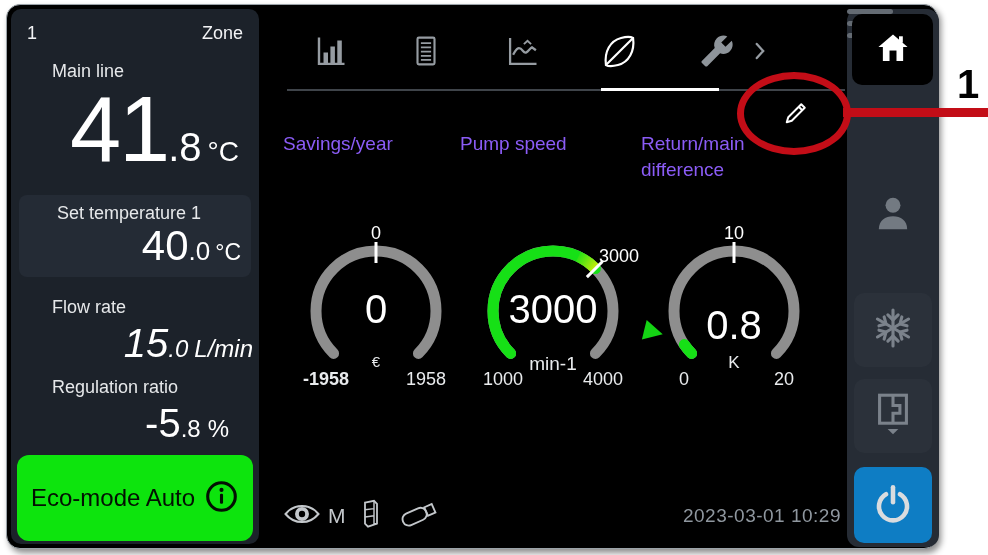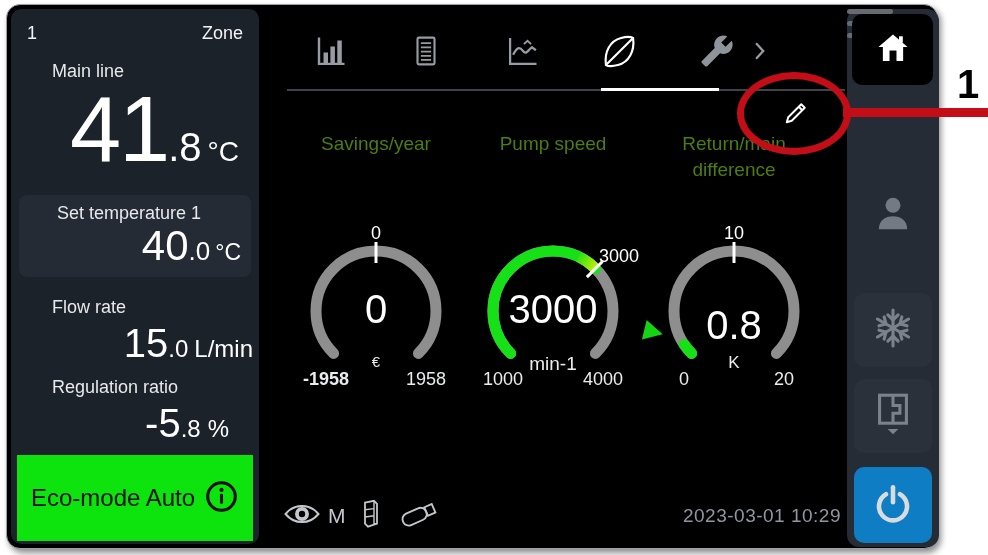--- a/index.html
+++ b/index.html
@@ -23,45 +23,45 @@
   .main-value .dec { font-size:40px; }
   .main-value .unit { font-size:28px; margin-left:6px; }
   .set-card { position:absolute; left:8px; top:186px; width:232px; height:82px;
               background:#242b35; border-radius:8px; }
   .set-card .lbl { position:absolute; left:14px; top:8px; }
   .set-value { bottom:10px; right:10px; }
   .set-value .big { font-size:42px; }
   .set-value .dec { font-size:26px; }
   .set-value .unit { font-size:23px; margin-left:5px; }
   .flow-label { position:absolute; left:17px; top:288px; }
-  .flow-value { top:314px; right:6px; }
+  .flow-value { top:314px; right:6px;font-style:italic; }
   .flow-value .big { font-size:40px; }
   .flow-value .dec { font-size:24px; }
   .flow-value .unit { font-size:24px; margin-left:6px; }
   .reg-label { position:absolute; left:17px; top:368px; }
   .reg-value { top:394px; right:30px; }
   .reg-value .big { font-size:40px; }
   .reg-value .dec { font-size:24px; }
   .reg-value .unit { font-size:24px; margin-left:7px; }
   .eco-btn { position:absolute; left:6px; top:446px; width:236px; height:86px;
-             background:#0de40d; border-radius:0; display:flex; align-items:center;
+             background:#0de40d; border-radius:12px; display:flex; align-items:center;
              justify-content:space-between; padding:0 14px 0 14px; }
   .eco-btn .eco-label { font-size:24px; color:#031003; }
 
   
   .tab { position:absolute; top:28px; width:40px; height:40px; display:flex;
          align-items:center; justify-content:center; }
   .separator { position:absolute; left:280px; top:84px; width:558px; height:2px; background:#3f444a; }
   .separator-active { position:absolute; left:594px; top:83px; width:118px; height:3px; background:#ffffff; }
   .edit-btn { position:absolute; left:771px; top:92px; width:36px; height:36px;
               display:flex; align-items:center; justify-content:center; }
 
   
-  .gauge-title { position:absolute; top:126px; width:186px; text-align:center;
-                 font-size:19px; line-height:1.35; color:#4d7c0f; }
+  .gauge-title { position:absolute; top:126px; width:186px; text-align:left;
+                 font-size:19px; line-height:1.35; color:#8b5cf6; }
   .gauge-svg { position:absolute; top:231px; width:150px; height:150px; }
   .tick-label { position:absolute; top:218px; width:150px; text-align:center; font-size:18px; color:#fff; }
   .tick-label-right { position:absolute; left:592px; top:241px; font-size:18px; color:#fff; }
   .gauge-value { position:absolute; top:284px; width:150px; text-align:center; font-size:40px; color:#fff; line-height:1; }
   .gauge-unit { position:absolute; top:348px; width:150px; text-align:center; color:#e9ebed; }
   .minmax { position:absolute; top:364px; width:70px; text-align:center; font-size:18px; color:#e9ebed; }
   .pointer-triangle { position:absolute; left:637px; top:317px; width:0; height:0;
                       border-left:19px solid #14d414; border-top:10px solid transparent;
                       border-bottom:10px solid transparent; transform:rotate(14deg); }
 

